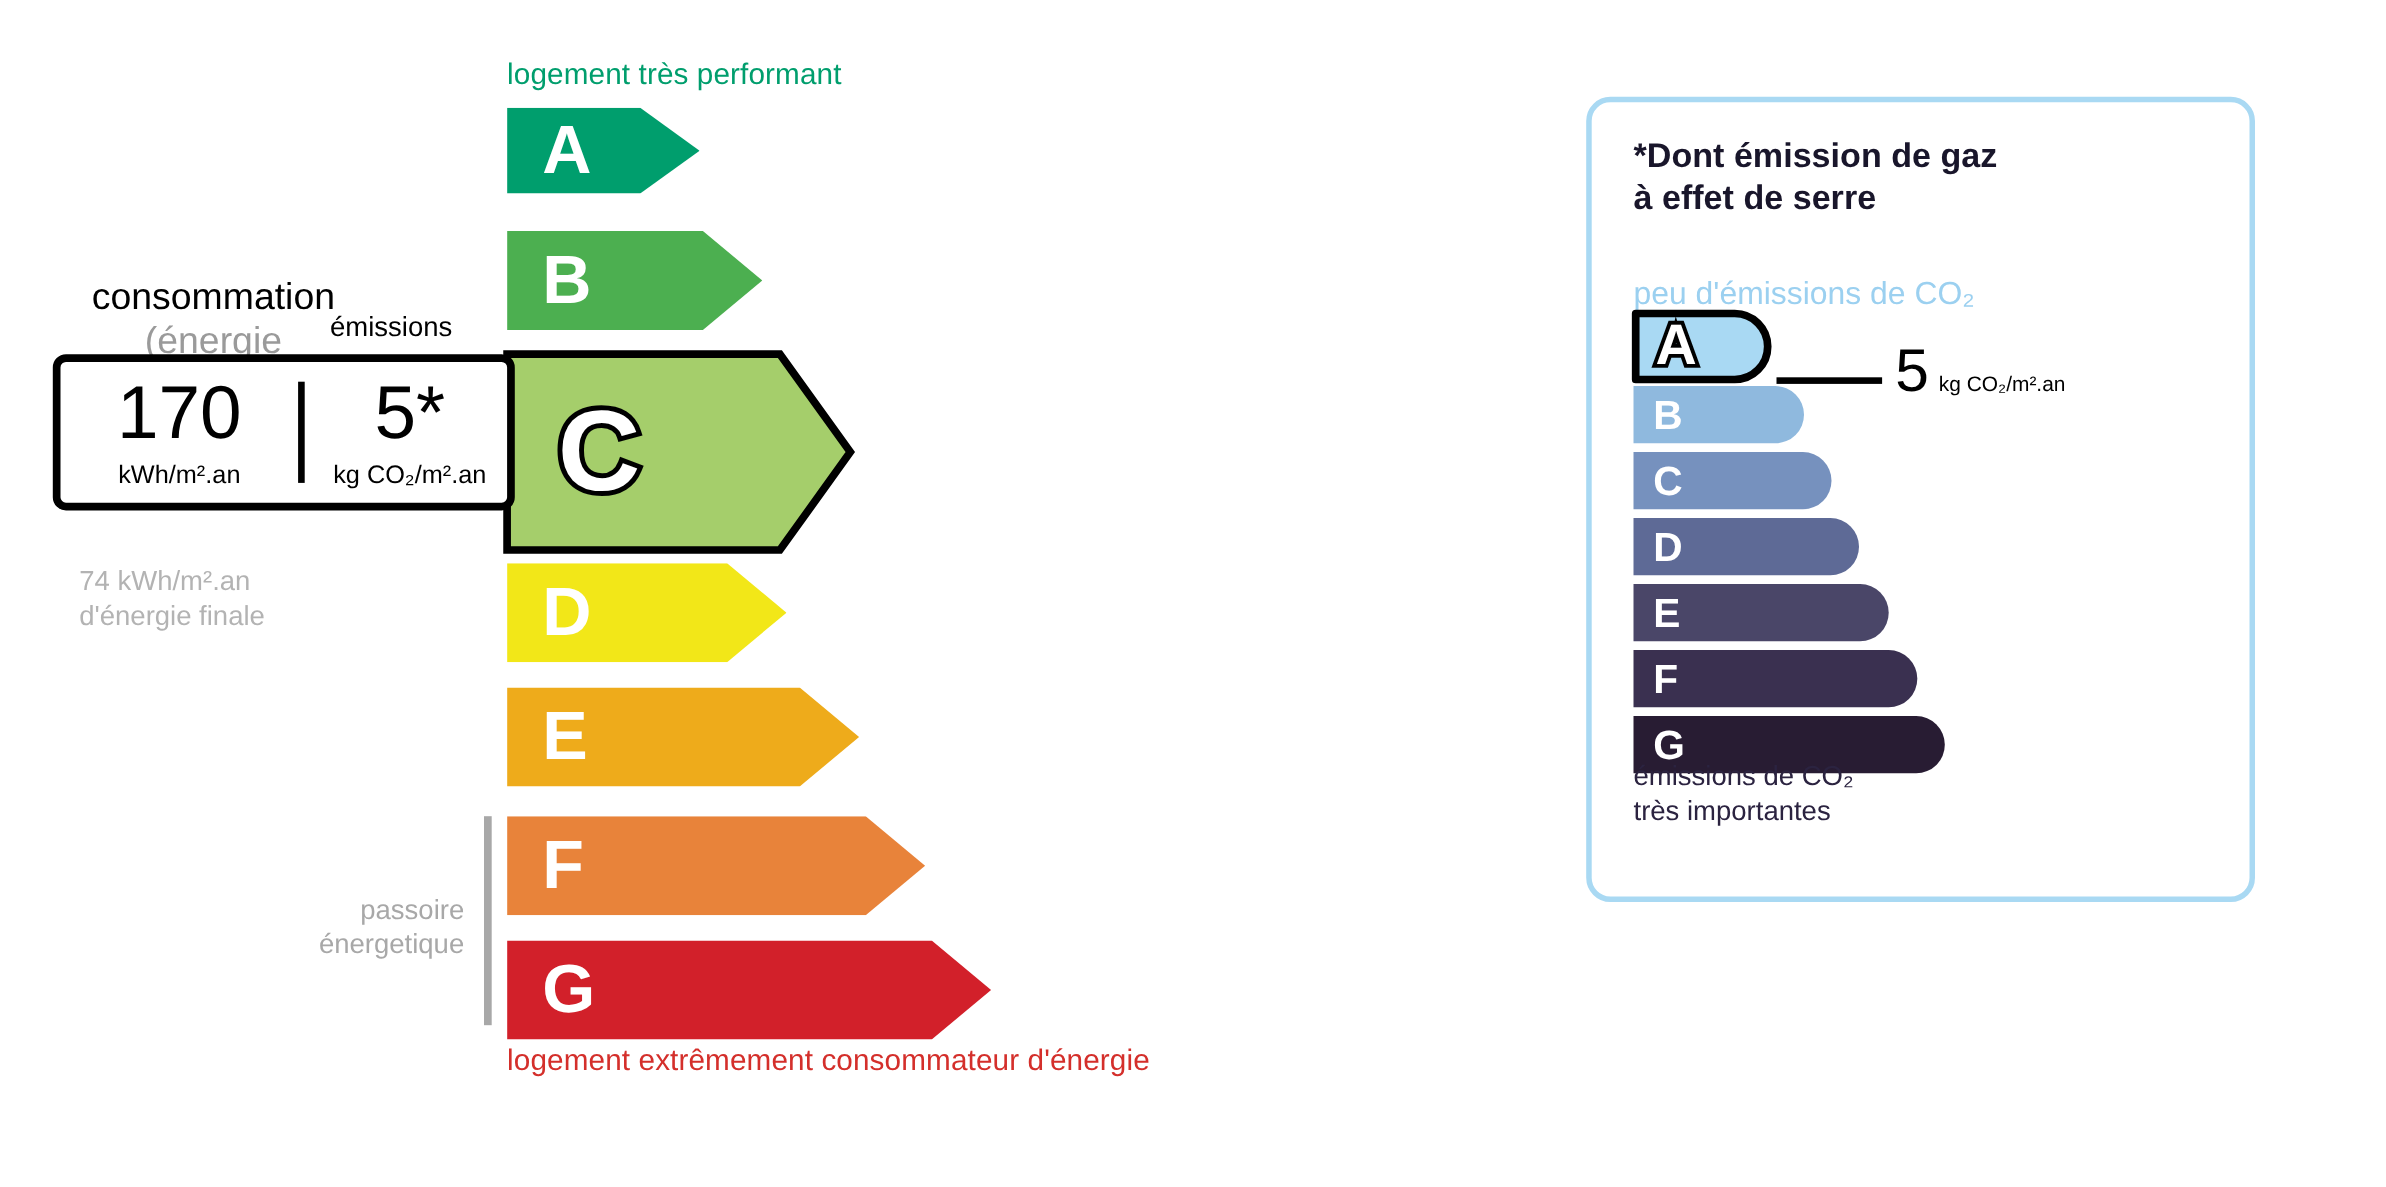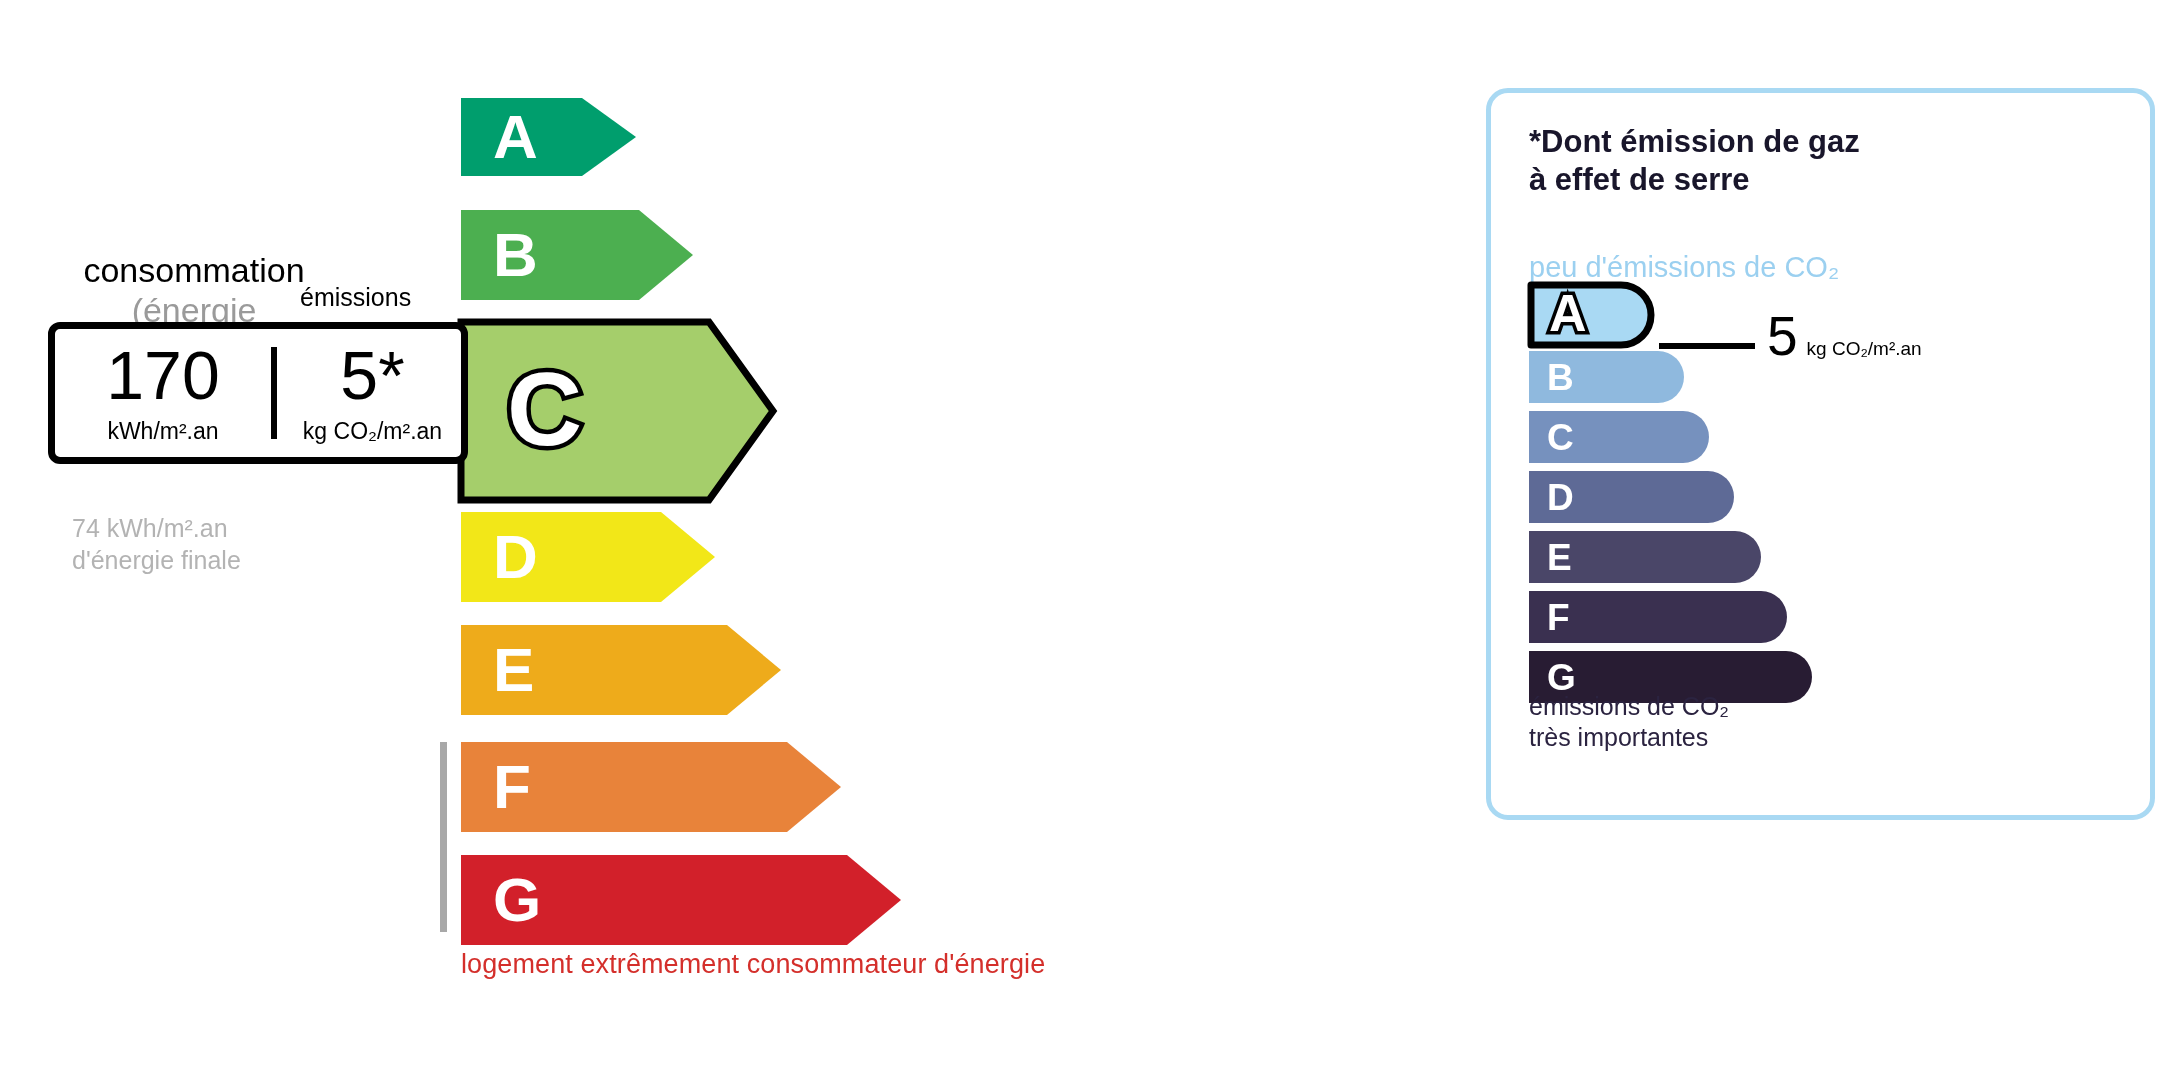--- a/index.html
+++ b/index.html
@@ -77,22 +77,22 @@
     background: #a8a8a8;
   }
   #passoire-txt {
     position: absolute; left: 200px; top: 812px; width: 222px;
     text-align: right; font-size: 25px; color: #a8a8a8; line-height: 1.25;
   }
 
   
   #ges {
     position: absolute; left: 1442px; top: 88px;
-    width: 669px; height: 732px;
-    border: 5px solid #A9D9F3; border-radius: 22px; background: #fff; margin-left: 44px;
+    width: 608px; height: 732px;
+    border: 5px solid #A9D9F3; border-radius: 22px; background: #fff;
   }
   #ges-title {
     position: absolute; left: 38px; top: 30px;
     font-size: 31px; font-weight: bold; color: #19162B; line-height: 1.22;
     white-space: nowrap;
   }
   #ges-top-caption {
     position: absolute; left: 38px; top: 158px;
     font-size: 29px; color: #9BD0F0; white-space: nowrap;
   }
@@ -126,20 +126,21 @@
   #ges-callout-val .n { font-size: 55px; color: #000; line-height: 1; }
   #ges-callout-val .u { font-size: 19px; color: #000; margin-left: 9px; }
 </style>
 </head>
 <body>
 
 <div id="root">
 
   <div id="dpe">
 
+    <div class="top-caption">logement très performant</div>
 
     <div id="arrows">
         <div class="arrow-row" style="top: 98px; height: 78px; width: 175px;">
           <div class="arrow">
             <svg width="175" height="78" style="position:absolute;left:0;top:0">
               <path d="M0,0 L121,0 L175,39 L121,78 L0,78 Z" fill="#009E6D"></path>
             </svg>
             <span class="letter">A</span>
           </div>
         </div>
@@ -210,20 +211,24 @@
         <div class="unit">kg CO₂/m².an</div>
       </div>
     </div>
 
     <div class="lbl-final">
       <div>74 kWh/m².an</div>
       <div>d'énergie finale</div>
     </div>
 
     <div id="passoire-bar"></div>
+    <div id="passoire-txt">
+      <div>passoire</div>
+      <div>énergetique</div>
+    </div>
   </div>
 
   <div id="ges">
     <div id="ges-title">
       <div>*Dont émission de gaz</div>
       <div>à effet de serre</div>
     </div>
 
     <div id="ges-top-caption">peu d'émissions de CO₂</div>
 

